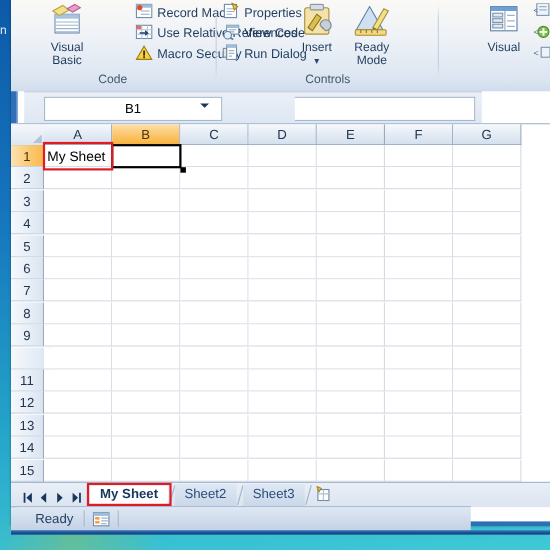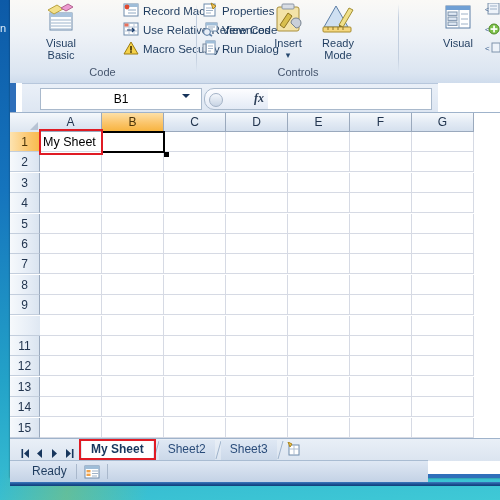--- a/index.html
+++ b/index.html
@@ -430,24 +430,20 @@
       </svg>
     </div>
 
     <div class="rgroup-label"></div>
   </div>
 </div>
 
 <div id="formulabar">
   <div id="namebox">B1</div>
   <div id="namebox-arrow"></div>
-  <div id="fxgroup">
-    <div id="fx-circle"></div>
-    <div id="fx-label">fx</div>
-  </div>
   <div id="formula-input" placeholder=""></div>
 </div>
 
 <div id="gridwrap">
   <div id="corner"></div>
   <div id="colheads">
       <div class="colhead" style="left: 30px; width: 62px;">A</div>
       <div class="colhead sel" style="left: 92px; width: 62px;">B</div>
       <div class="colhead" style="left: 154px; width: 62px;">C</div>
       <div class="colhead" style="left: 216px; width: 62px;">D</div>

